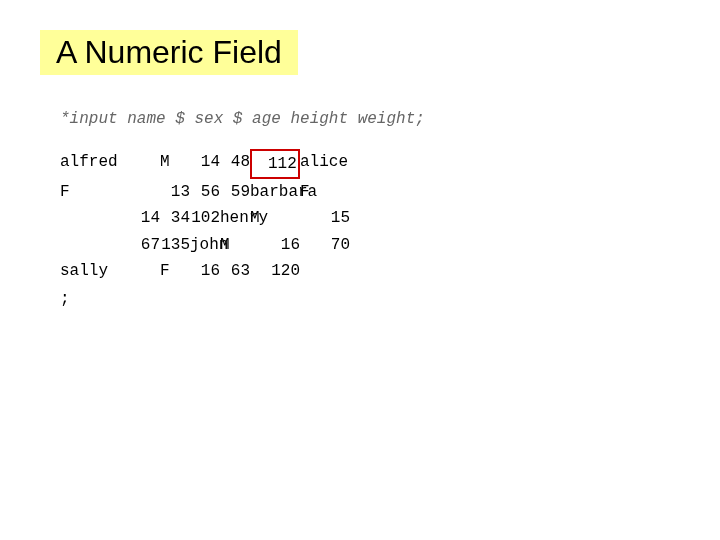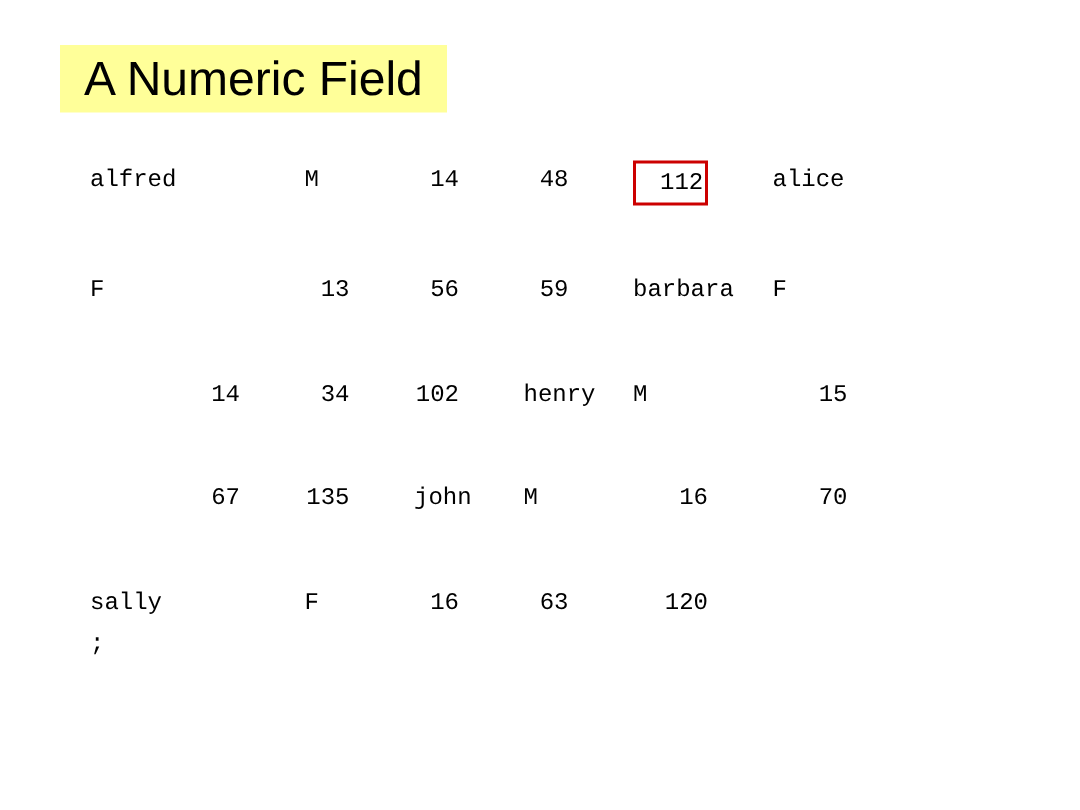--- a/index.html
+++ b/index.html
@@ -49,21 +49,20 @@
       color: #666666;
       font-style: italic;
     }
 
     .data-table {
       display: grid;
       grid-template-columns: 100px 30px 30px 30px 50px 50px;
       row-gap: 0;
       column-gap: 0;
       line-height: 1.65;
-      gap: 43px;
     }
 
     .cell {
       font-family: 'Courier New', Courier, monospace;
       font-size: 16px;
     }
 
     .cell-right {
       text-align: right;
     }
@@ -79,20 +78,21 @@
   </style>
 </head>
 <body>
 
 <div class="page">
   <div class="title-wrapper">
     <h1 class="title">A Numeric Field</h1>
   </div>
 
   <div class="code-block">
+    <div class="header-line">*input name $ sex $ age height weight;</div>
 
     <div class="data-table" id="data-table">
     <span class="cell">alfred</span>
         <span class="cell">M</span>
         <span class="cell cell-right">14</span>
         <span class="cell cell-right">48</span>
         <span class="cell cell-right highlighted">112</span>
         <span class="cell">alice</span>
         <span class="cell">F</span>
         <span class="cell cell-right">13</span>

